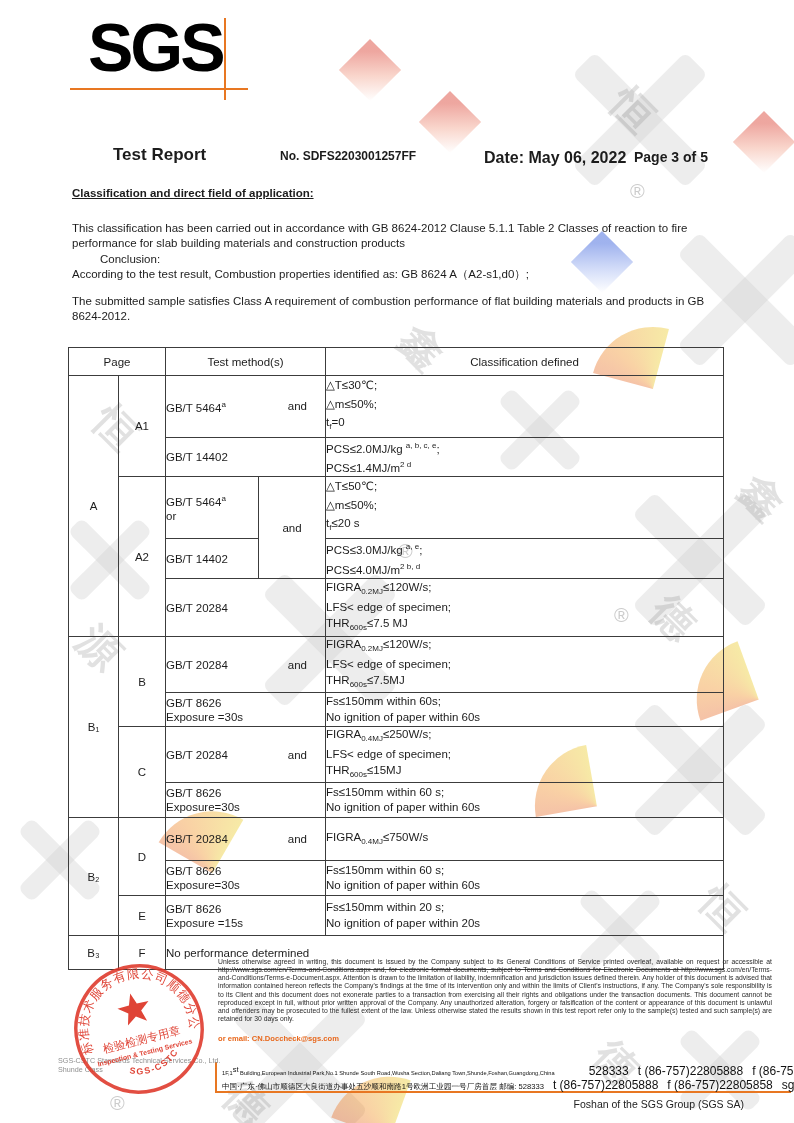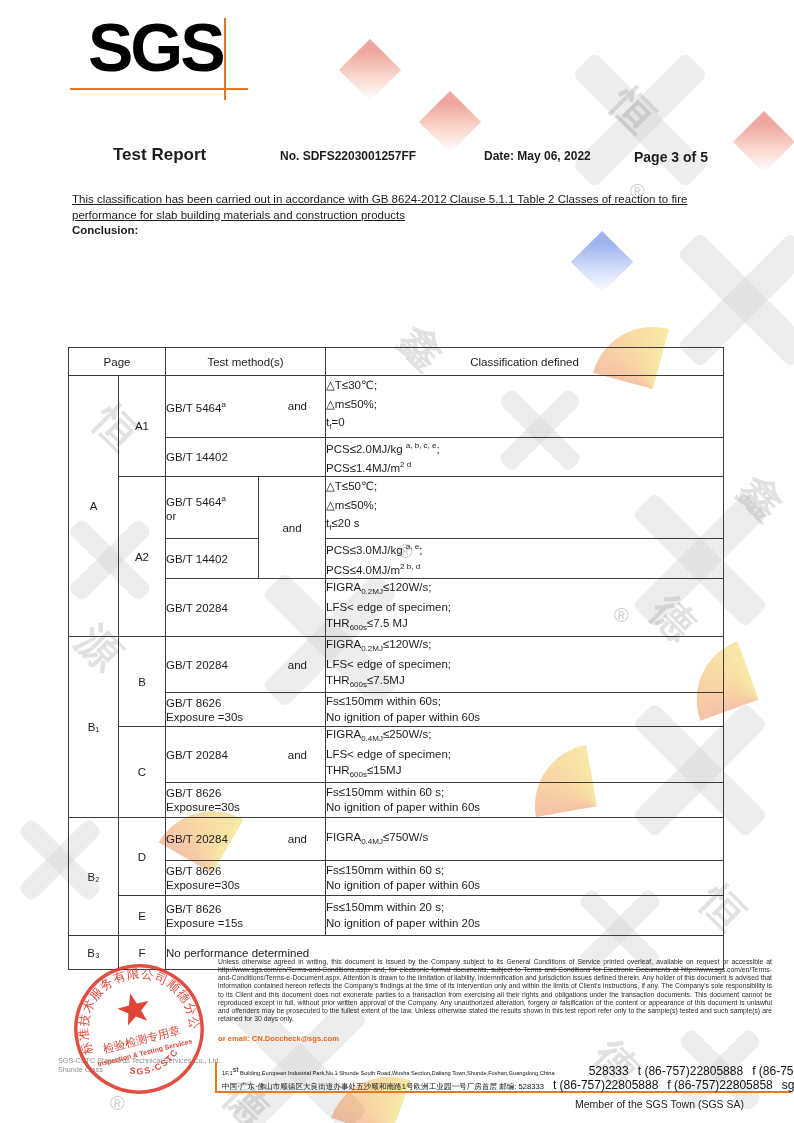--- a/index.html
+++ b/index.html
@@ -19,28 +19,28 @@
           background:conic-gradient(from 230deg at 100% 100%,#d93a2b,#f08c1e,#e8d922,#3aa13c,#2b55d9,#d93a2b);}
   .wm-char{position:absolute;font-size:42px;font-weight:bold;color:rgba(130,130,130,.24);transform:rotate(45deg);}
   .wm-reg{position:absolute;font-size:20px;color:rgba(120,120,120,.38);}
   
   .content{position:absolute;inset:0;z-index:1;}
   .logo-text{position:absolute;left:88px;top:8px;font-size:68px;font-weight:bold;color:#000000;letter-spacing:-3px;}
   .logo-hline{position:absolute;left:70px;top:88px;width:178px;height:2px;background:#e87722;}
   .logo-vline{position:absolute;left:224px;top:18px;width:2px;height:82px;background:#e87722;}
   .report-title{position:absolute;left:113px;top:145px;font-size:17px;font-weight:bold;}
   .report-no{position:absolute;left:280px;top:149px;font-size:12px;font-weight:bold;}
-  .report-date{position:absolute;left:484px;top:149px;font-size:12px;font-weight:bold;}
+  .report-date{position:absolute;left:484px;top:149px;font-size:16px;font-weight:bold;}
   .report-page{position:absolute;left:634px;top:149px;font-size:14px;font-weight:bold;}
   
   .bodycopy{position:absolute;left:72px;top:186px;width:654px;font-size:11.5px;line-height:15.5px;}
   .h-underline{font-weight:bold;text-decoration:underline;}
-  .bold{font-weight:bold;}
+  .bold{font-weight:normal;margin-left:28px;}
   .para{margin:0 0 0 0;}
-  .mt2{margin-top:6px;text-decoration:underline;} .mt10{margin-top:11px;}
+  .mt2{margin-top:19px;} .mt10{margin-top:11px;}
   
   .tbl-title{position:absolute;left:72px;top:330px;font-size:11.5px;}
   table.cls-table{position:absolute;left:68px;top:347px;border-collapse:collapse;table-layout:fixed;}
   table.cls-table td{border:1px solid #3c3c3c;font-size:11.5px;vertical-align:middle;padding:0;}
   td.cls{text-align:center;}
   td.hd{text-align:center;}
   td.method{padding:2px 4px 2px 7px;white-space:pre-line;line-height:14px;}
   td.crit{padding:3px 6px 3px 8px;white-space:pre-line;line-height:15.5px;}
   tr.roomy td.crit{line-height:18.5px;}
   td.and-cell{text-align:center;}
@@ -141,22 +141,25 @@
     <div class="logo-text">SGS</div>
     <div class="logo-hline"></div>
     <div class="logo-vline"></div>
 
     <div class="report-title">Test Report</div>
     <div class="report-no">No. SDFS2203001257FF</div>
     <div class="report-date">Date: May 06, 2022</div>
     <div class="report-page">Page 3 of 5</div>
 
     <div class="bodycopy">
+      <div class="h-underline">Classification and direct field of application:</div>
       <div class="para mt2">This classification has been carried out in accordance with GB 8624-2012 Clause 5.1.1 Table 2 Classes of reaction to fire performance for slab building materials and construction products</div>
       <div class="bold">Conclusion:</div>
+      <div class="para">According to the test result, Combustion properties identified as: GB 8624 A（A2-s1,d0）;</div>
+      <div class="para mt10">The submitted sample satisfies Class A requirement of combustion performance of flat building materials and products in GB 8624-2012.</div>
     </div>
 
     <table class="cls-table">
       <colgroup>
           <col style="width:50px">
           <col style="width:47px">
           <col style="width:93px">
           <col style="width:67px">
           <col style="width:398px">
         </colgroup>
@@ -286,21 +289,21 @@
         <span class="addr-num">f (86-757)22805858</span>
         <span class="addr-num">sgs.method@sgs.com</span>
       </div>
     </div>
 
     <div class="company-lines">
       <div>SGS-CSTC Standards Technical Services Co., Ltd.</div>
       <div>Shunde Class</div>
     </div>
 
-    <div class="member">Member of the SGS Town (SGS SA)</div>
+    <div class="member">Foshan of the SGS Group (SGS SA)</div>
   </div>
 
   <div class="stamp">
     <svg viewBox="0 0 140 140" width="138" height="138">
       <circle cx="70" cy="70" r="64" fill="none" stroke="#dd3526" stroke-width="3.5" opacity="0.95"></circle>
       <defs>
         <path id="arcTop" d="M 21.1 87.8 A 52 52 0 1 1 118.9 87.8" fill="none"></path>
         <path id="arcBottom" d="M 30.2 93 A 46 46 0 0 0 109.8 93" fill="none"></path>
       </defs>
       <text font-size="12.5" fill="#dd3526" font-family="Liberation Sans, sans-serif" letter-spacing="1">

